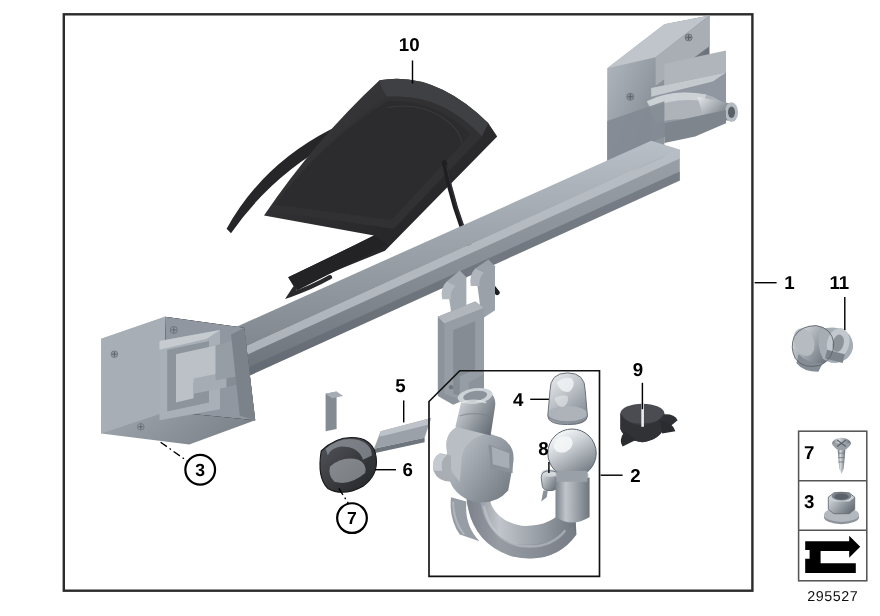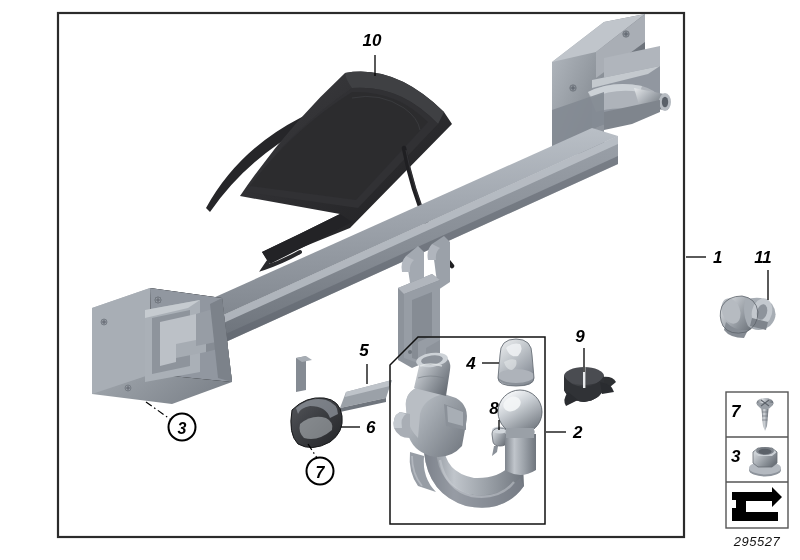--- a/index.html
+++ b/index.html
@@ -1,18 +1,18 @@
 <!DOCTYPE html>
 <html><head>
 <meta charset="utf-8">
 <style>
   html,body{margin:0;padding:0;background:#ffffff;}
   body{width:800px;height:560px;position:relative;overflow:hidden;
        font-family:"Liberation Sans",sans-serif;}
-  #stage{position:absolute;left:0;top:0;width:800px;height:560px;font-style:italic;}
+  #stage{position:absolute;left:0;top:0;width:800px;height:560px;}
   svg{display:block;}
   .lbl{font-family:"Liberation Sans",sans-serif;font-weight:bold;font-size:17px;fill:#000;}
   .lbl-c{font-family:"Liberation Sans",sans-serif;font-weight:bold;font-size:16px;fill:#000;
          text-anchor:middle;dominant-baseline:central;}
   .lbl-legend{font-family:"Liberation Sans",sans-serif;font-weight:bold;font-size:17px;fill:#000;}
   .partno{font-family:"Liberation Sans",sans-serif;font-size:13px;fill:#111;letter-spacing:.5px;}
   .leader{stroke:#000;stroke-width:1.3;fill:none;}
   .leader-dash{stroke:#000;stroke-width:1.2;fill:none;stroke-dasharray:7 3 1.5 3;}
   .frame{fill:none;stroke:#2b2b2b;stroke-width:2.2;}
   .boxline{fill:none;stroke:#111;stroke-width:1.5;}

